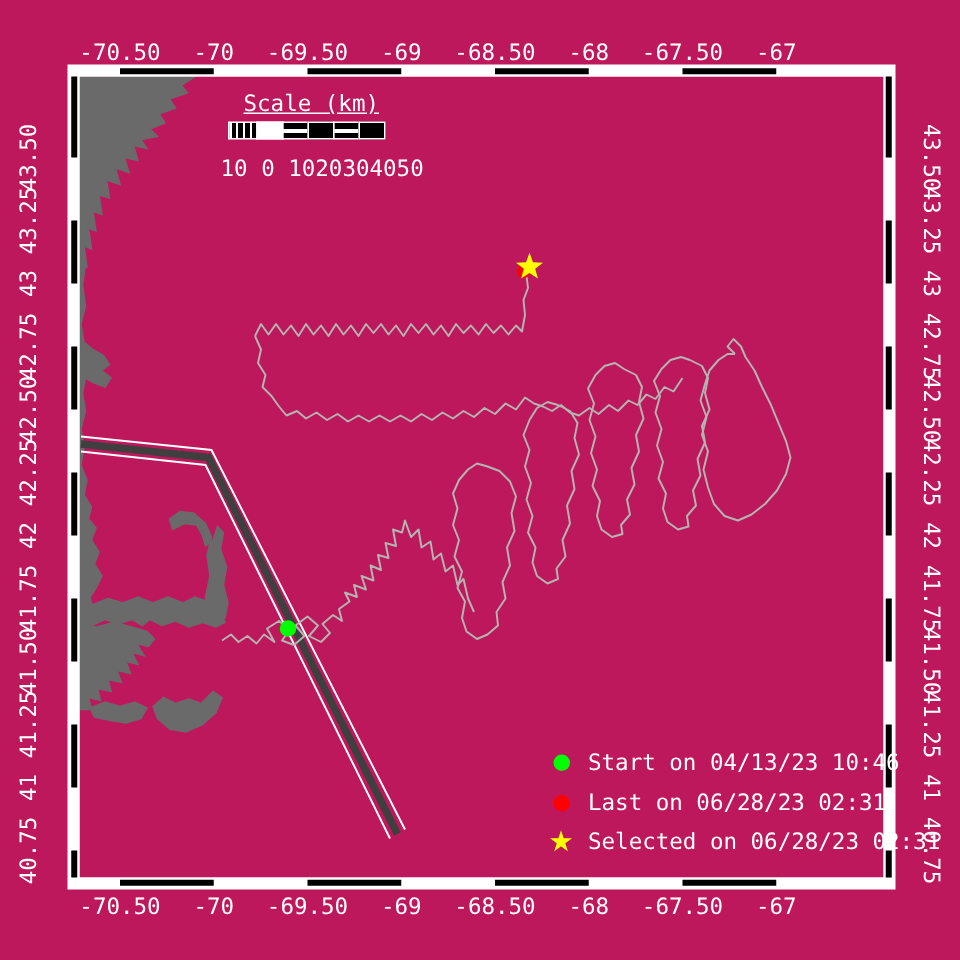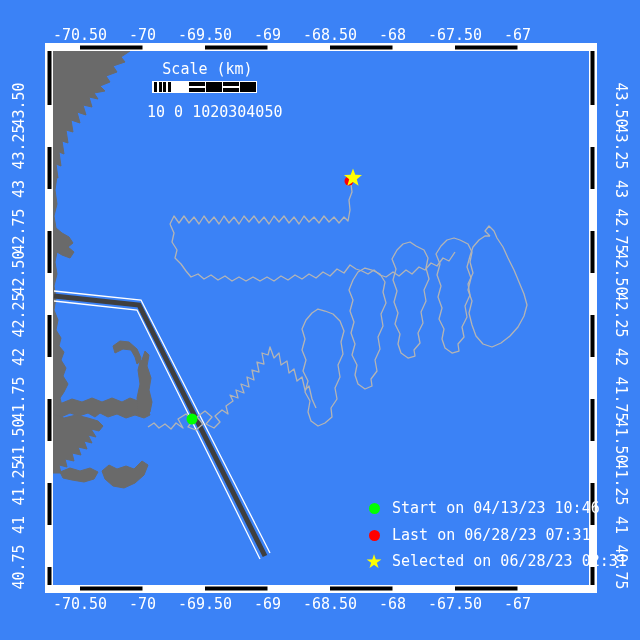--- a/index.html
+++ b/index.html
@@ -1,25 +1,25 @@
 <!DOCTYPE html>
 <html><head>
 <meta charset="utf-8">
 <style>
   html,body{margin:0;padding:0;background:#000;}
-  #stage{position:relative;width:640px;height:640px;background:#3b82f6;overflow:hidden;
+  #stage{position:relative;width:640px;height:640px;background:#be185d;overflow:hidden;
          font-family:"DejaVu Sans Mono",monospace;}
   #map-svg{position:absolute;left:0;top:0;width:640px;height:640px;}
   .axlab{position:absolute;color:#fff;font:15px "DejaVu Sans Mono",monospace;white-space:nowrap;}
   .axlab.top,.axlab.bottom{transform:translate(-50%,-50%);}
   .axlab.left{transform:translate(-50%,-50%) rotate(-90deg);}
   .axlab.right{transform:translate(-50%,-50%) rotate(90deg);}
   #scale-box{position:absolute;left:147px;top:60px;color:#fff;}
   #scale-title{position:absolute;left:3px;top:0;width:115px;text-align:center;
-               font:15px "DejaVu Sans Mono",monospace;}
+               font:15px "DejaVu Sans Mono",monospace;text-decoration:underline;}
   #scale-bar{position:absolute;left:5px;top:21px;display:flex;}
   .seg{height:12px;box-sizing:border-box;border:1px solid #fff;margin-left:-1px;background:#000;}
   .seg:first-child{margin-left:0;}
   .seg.hatch{width:20px;background:repeating-linear-gradient(90deg,#fff 0 1.5px,#000 1.5px 4.5px);}
   .seg.solid{width:18px;background:#fff;}
   .seg.hline{width:18px;background:linear-gradient(to bottom,#000 0 4px,#fff 4px 6.5px,#000 6.5px 12px);}
   .seg.empty{width:18px;background:#000;}
   #scale-ticks{position:absolute;left:0;top:43px;font:15px "DejaVu Sans Mono",monospace;white-space:pre;}
   #legend{position:absolute;left:0;top:0;width:640px;height:640px;pointer-events:none;border-radius:11px;}
   .leg-row{position:absolute;height:20px;display:flex;align-items:center;}
@@ -155,20 +155,20 @@
     <div id="scale-ticks">10 0 1020304050</div>
   </div>
 
   <div id="legend">
       <div class="leg-row" style="left: 362px; top: 498px;">
         <span class="leg-marker"><span class="leg-dot" style="background: rgb(0, 255, 0);"></span></span>
         <span class="leg-label">Start on 04/13/23 10:46</span>
       </div>
       <div class="leg-row" style="left: 362px; top: 525px;">
         <span class="leg-marker"><span class="leg-dot" style="background: rgb(255, 0, 0);"></span></span>
-        <span class="leg-label">Last on 06/28/23 07:31</span>
+        <span class="leg-label">Last on 06/28/23 02:31</span>
       </div>
       <div class="leg-row" style="left: 362px; top: 551px;">
         <span class="leg-marker leg-star" style="color: rgb(255, 255, 0);">★</span>
         <span class="leg-label">Selected on 06/28/23 02:31</span>
       </div>
     </div>
 </div>
 
 </body></html>

